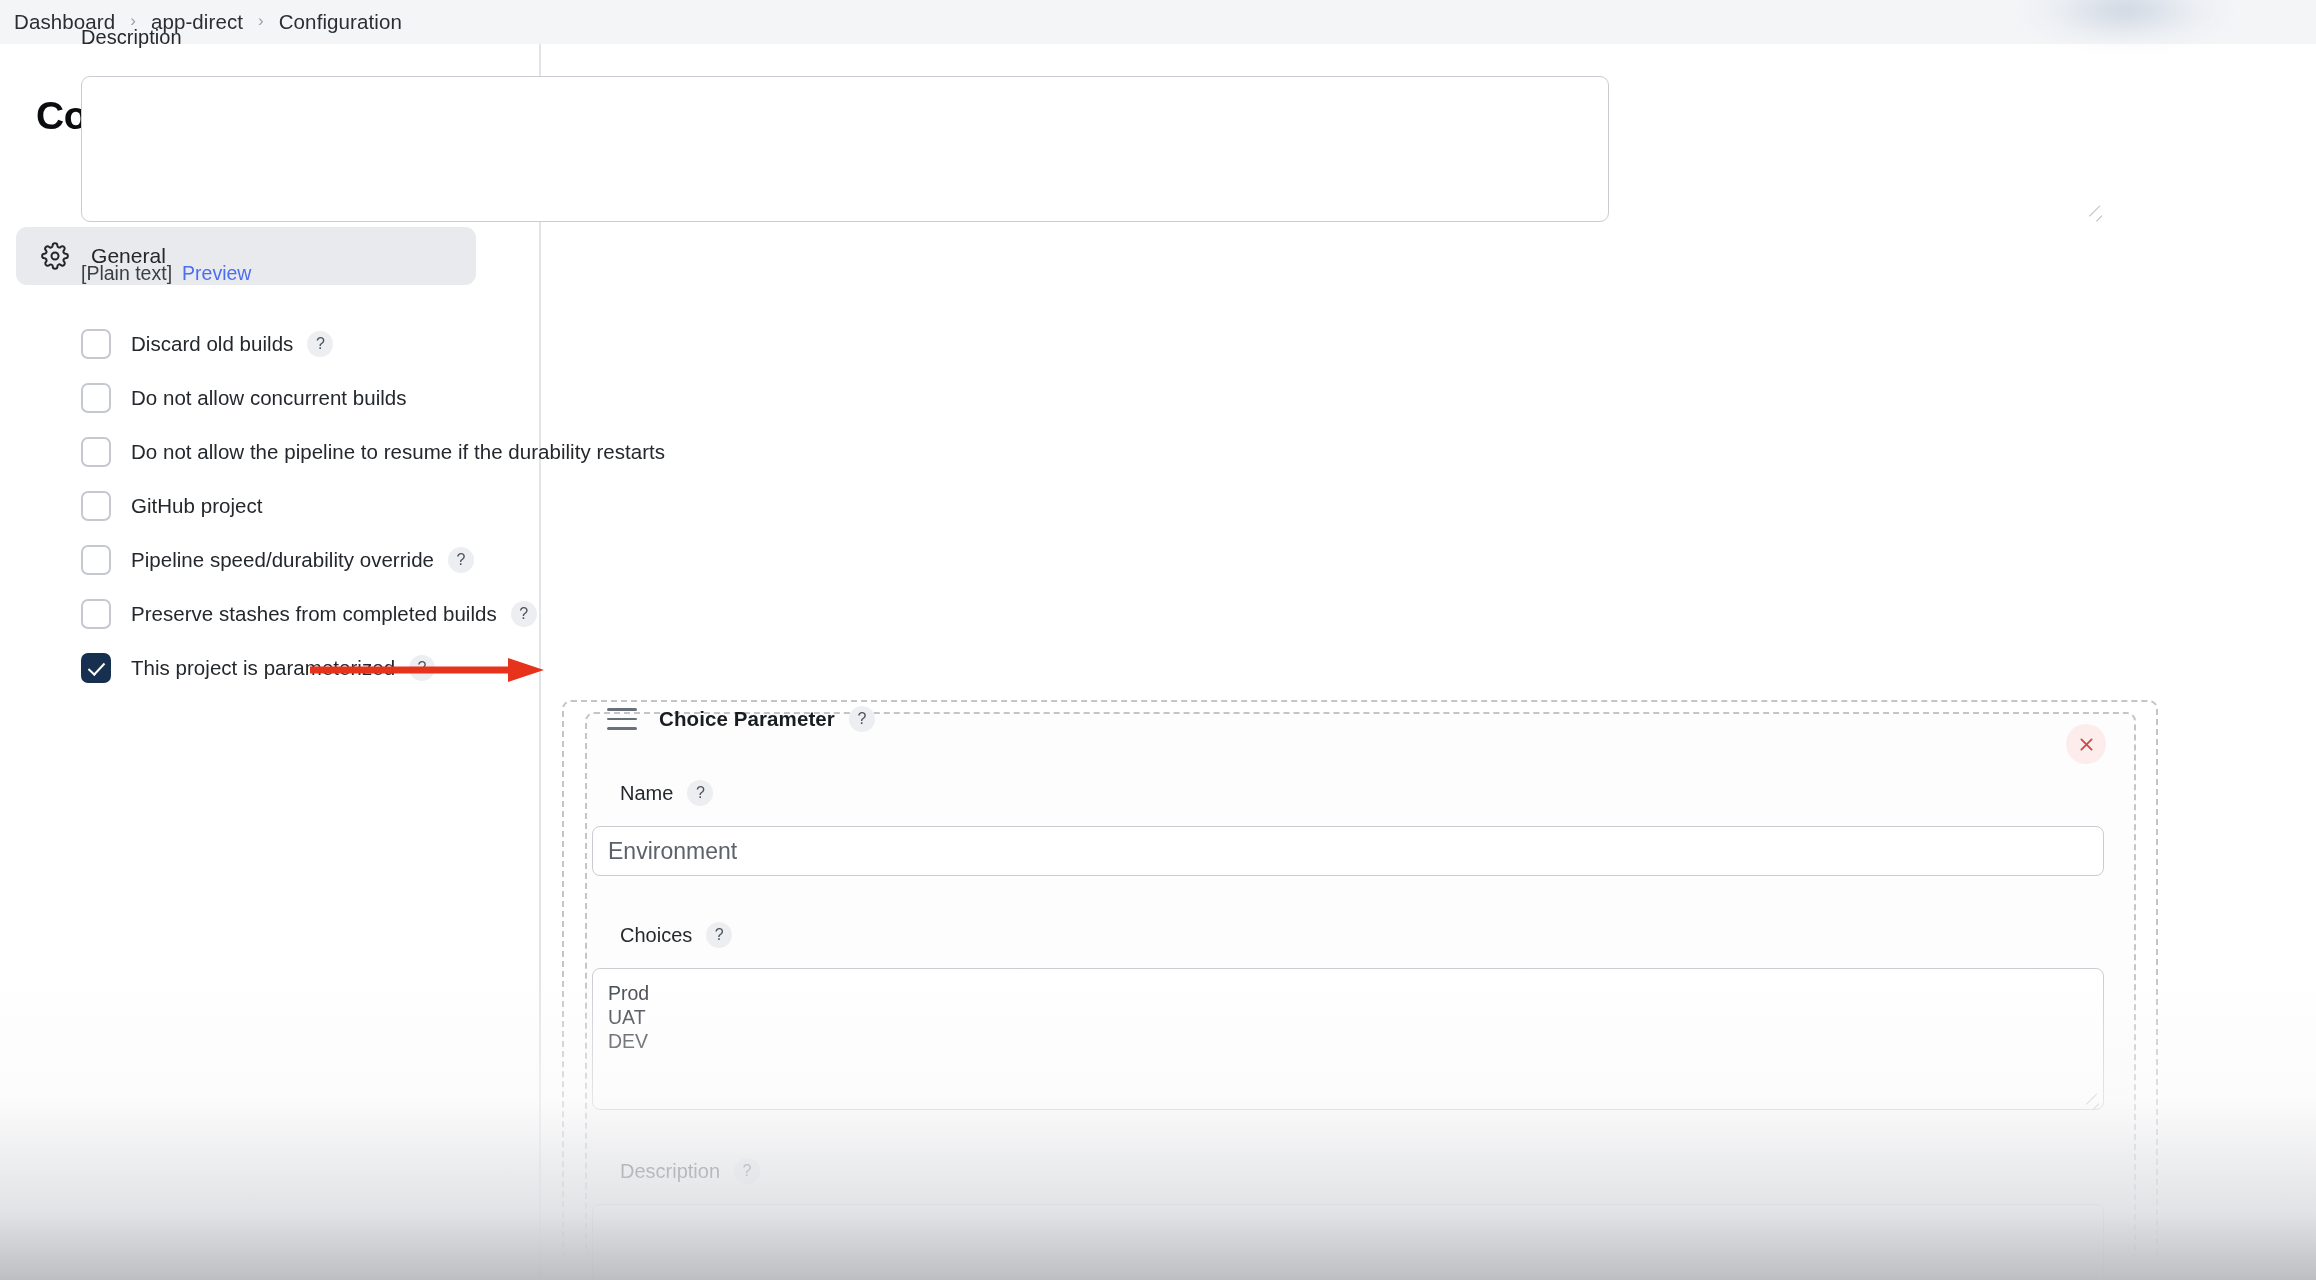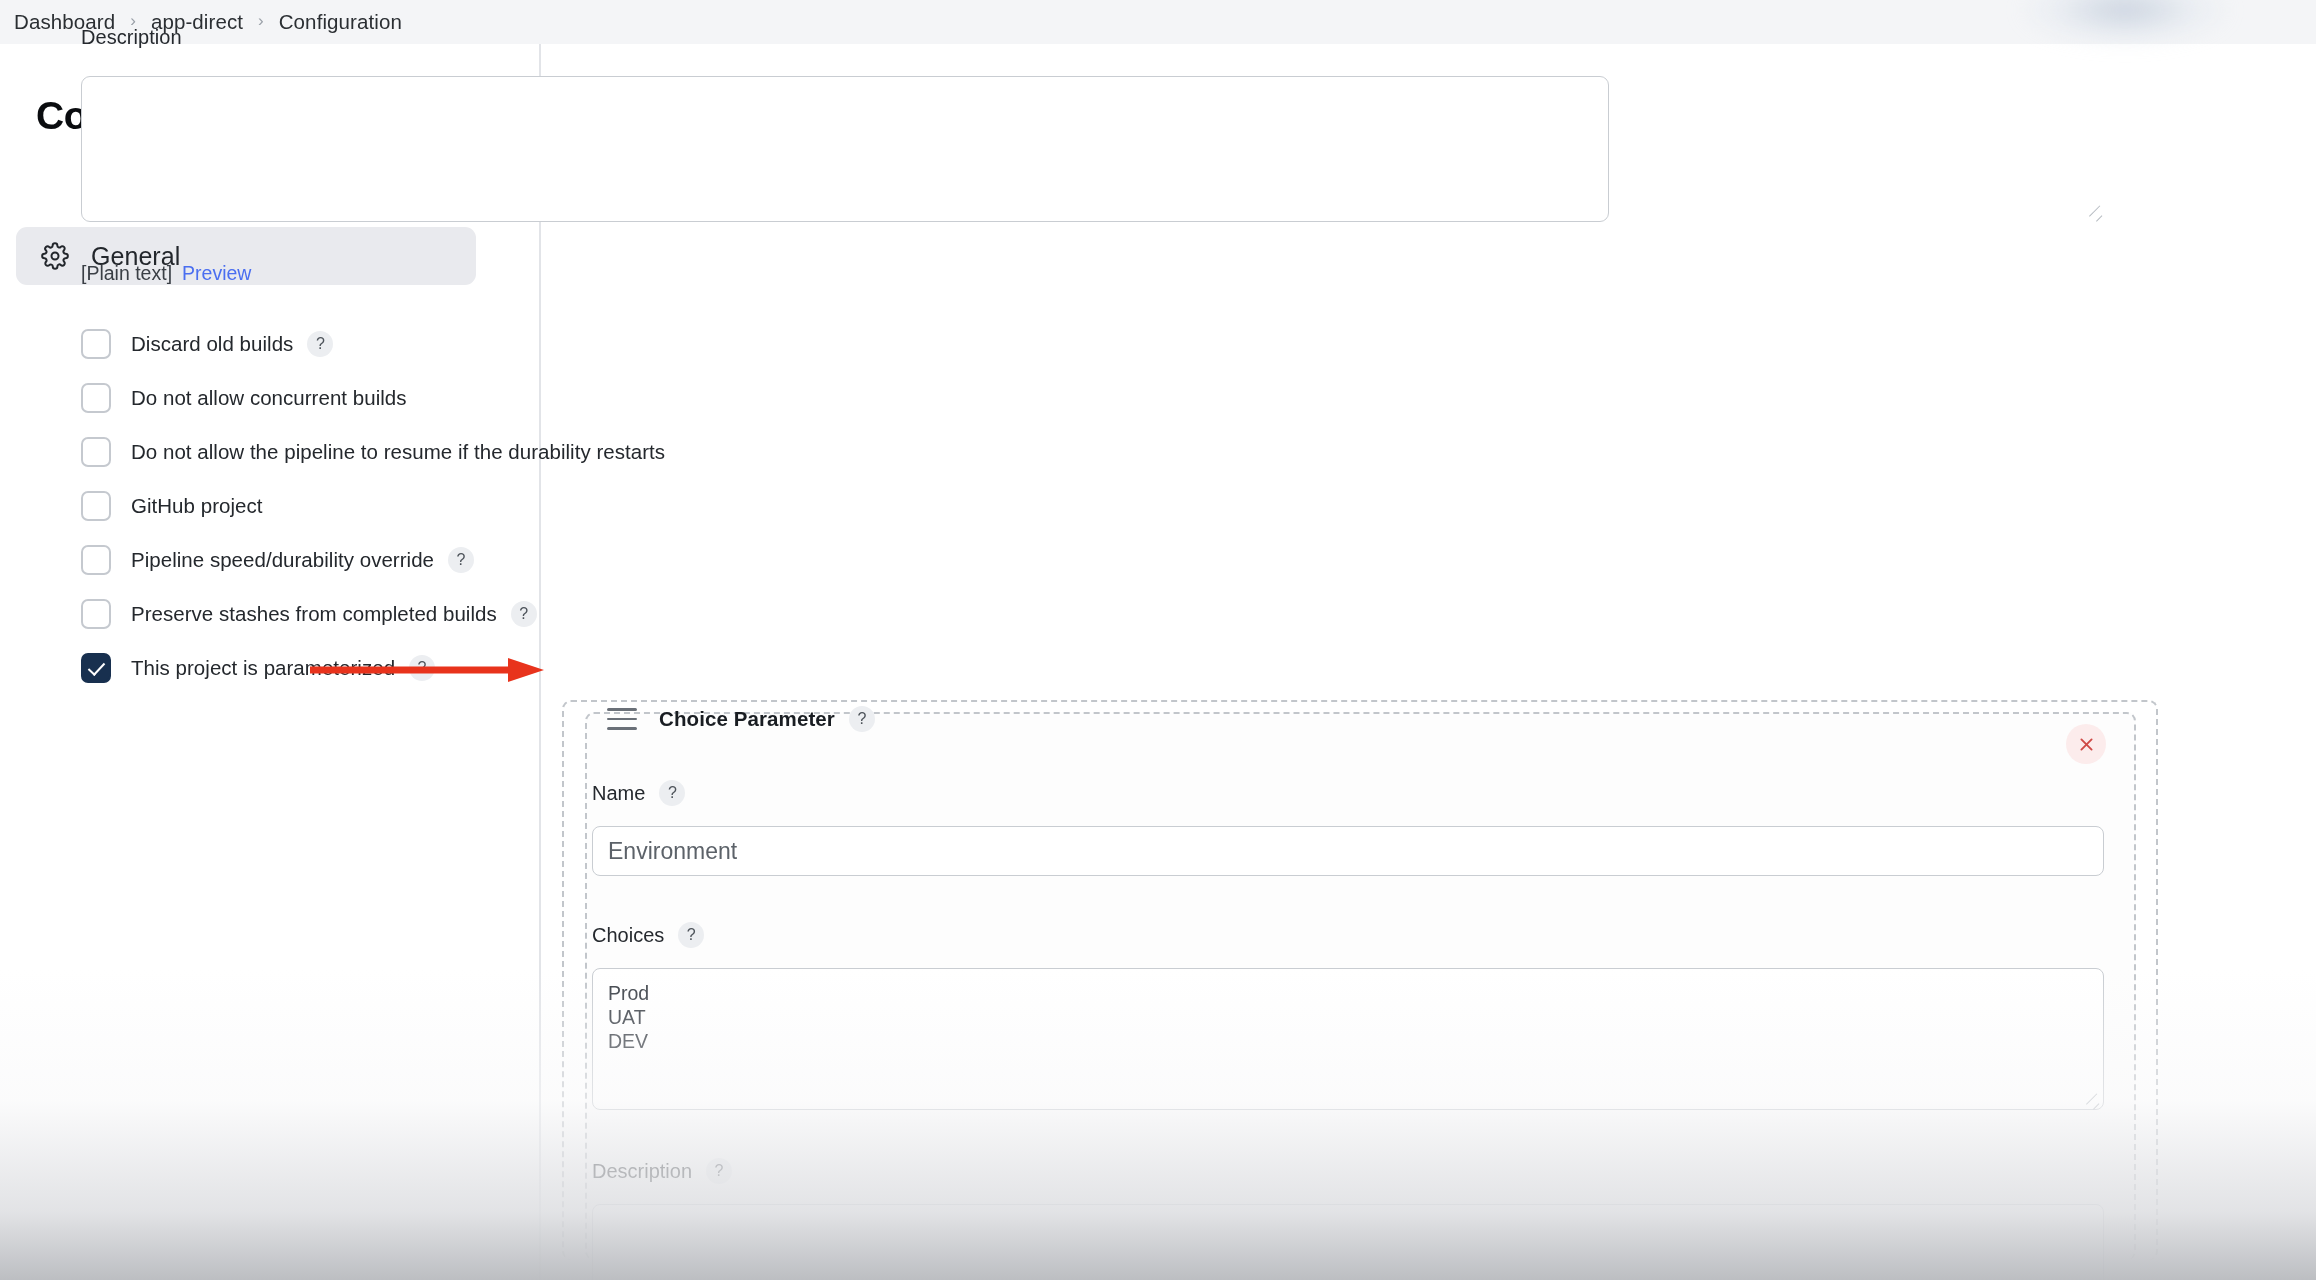--- a/index.html
+++ b/index.html
@@ -100,34 +100,35 @@
   }
   .side-item.active { background: #e9eaee; }
   .side-icon {
     width: 30px; height: 30px;
     display: flex; align-items: center; justify-content: center;
     margin-right: 21px;
     flex: none;
   }
   .side-icon svg { display: block; }
   .side-label {
-    font-size: 25px;
+    font-size: 21px;
     color: #23272c;
     letter-spacing: 0.05px;
     white-space: nowrap;
   }
 
   .field-label {
     font-size: 20px;
     color: #25292e;
     letter-spacing: 0.05px;
   }
   .field-label-sm {
     font-size: 20px;
     color: #25292e;
+    margin-left: 28px;
   }
 
   .desc-label { position: absolute; top: 26px; left: 81px; }
 
   .desc-box {
     position: absolute;
     top: 76px;
     left: 81px;
     width: 1528px;
     height: 146px;

